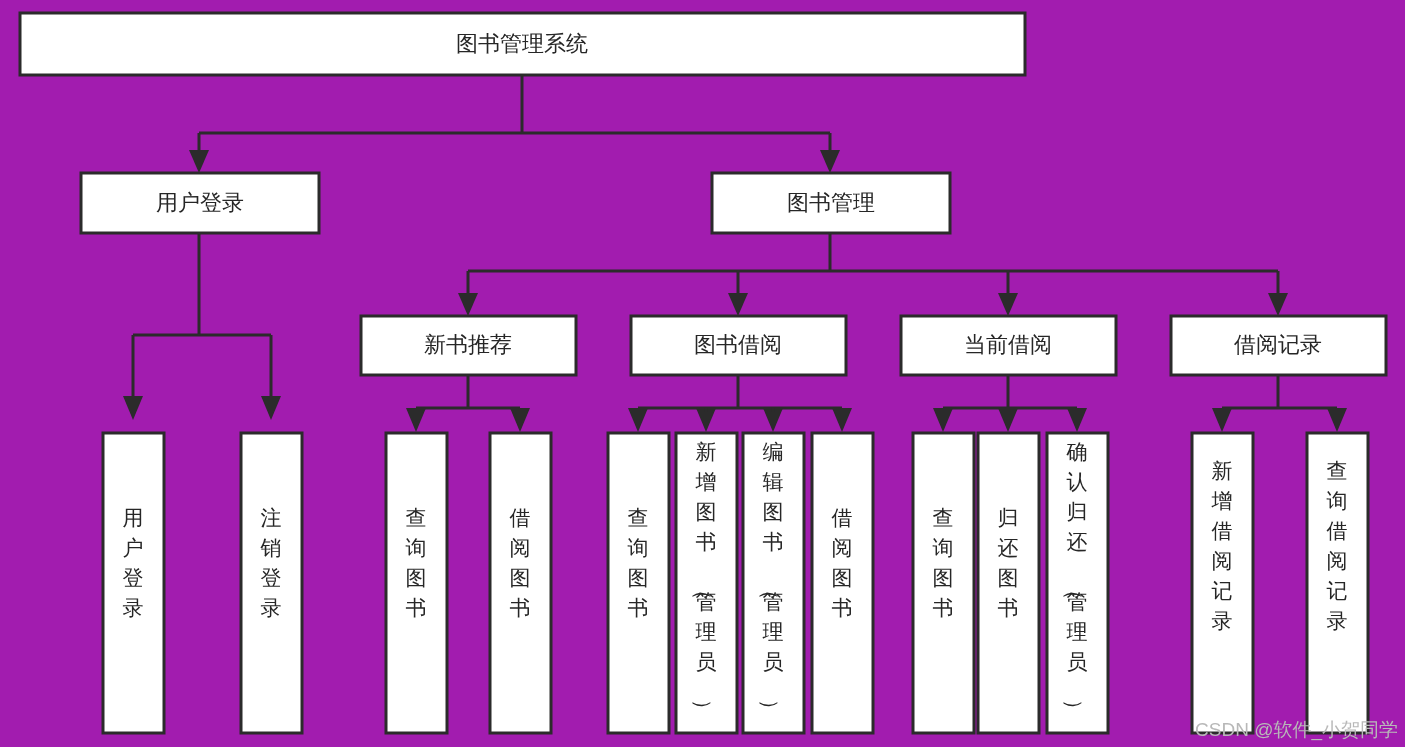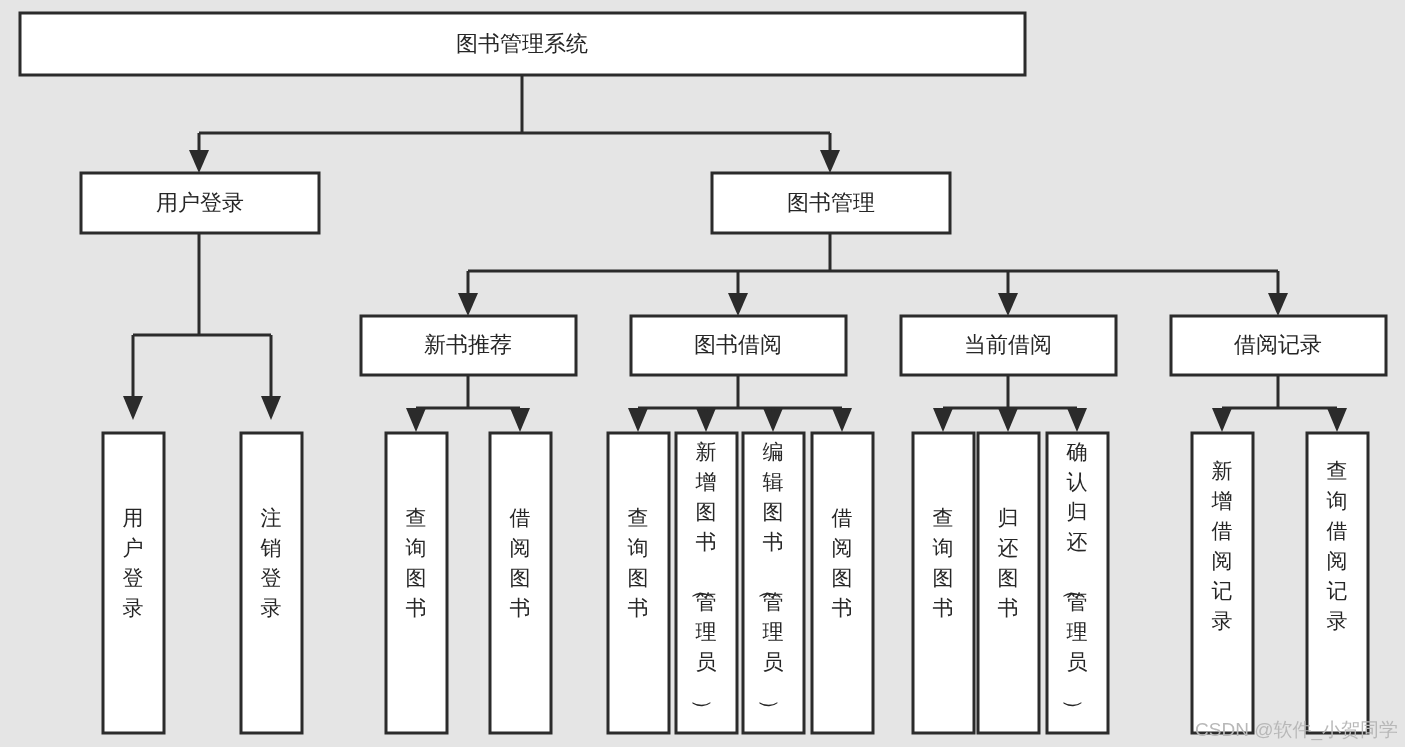--- a/index.html
+++ b/index.html
@@ -10,21 +10,21 @@
   body {
     width: 1405px;
     height: 747px;
     overflow: hidden;
     font-family: "Liberation Sans", "DejaVu Sans", sans-serif;
   }
   #diagram-root {
     position: relative;
     width: 1405px;
     height: 747px;
-    background: #e5e5e5;
+    background: #a21caf;
   }
   svg#flow {
     display: block;
     width: 1405px;
     height: 747px;
   }
   .node-rect {
     fill: #ffffff;
     stroke: #2b2b2b;
     stroke-width: 3;

